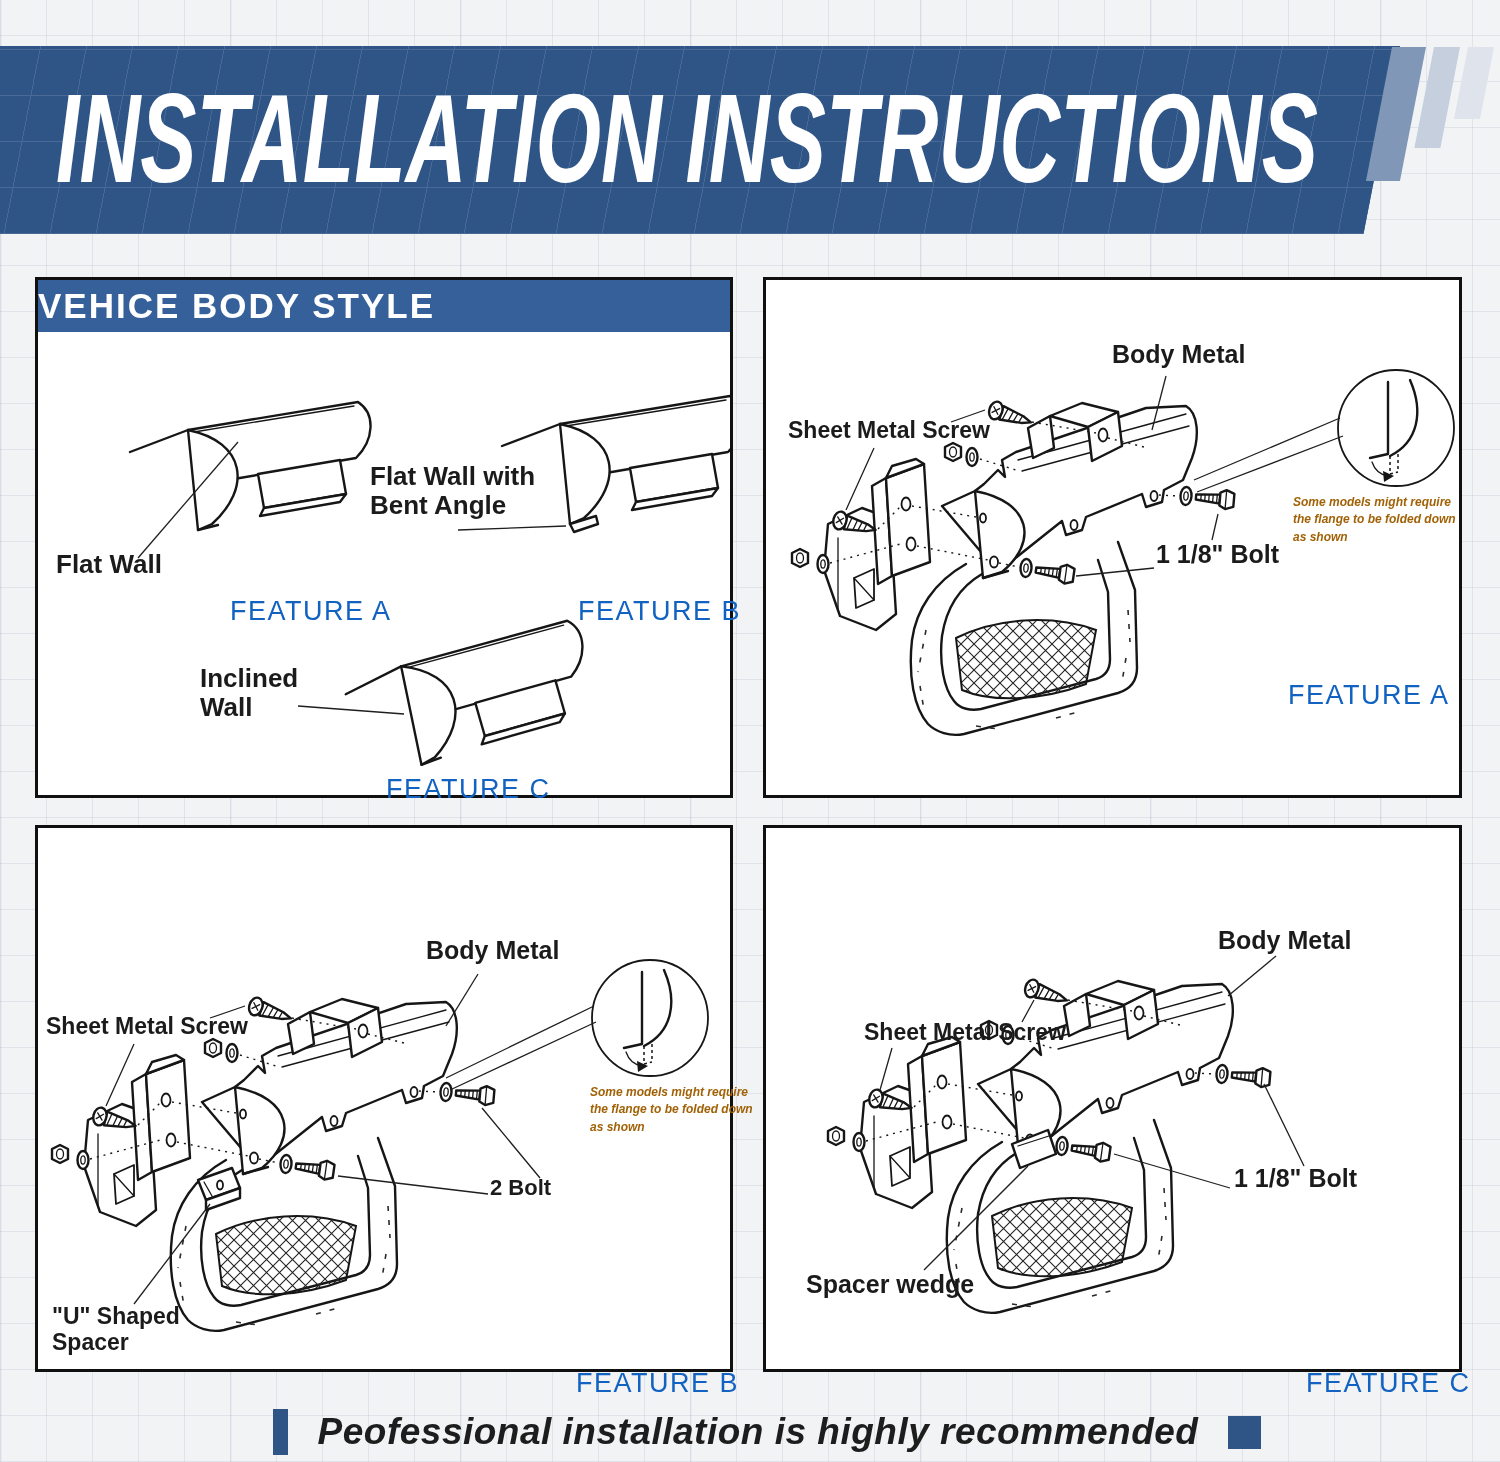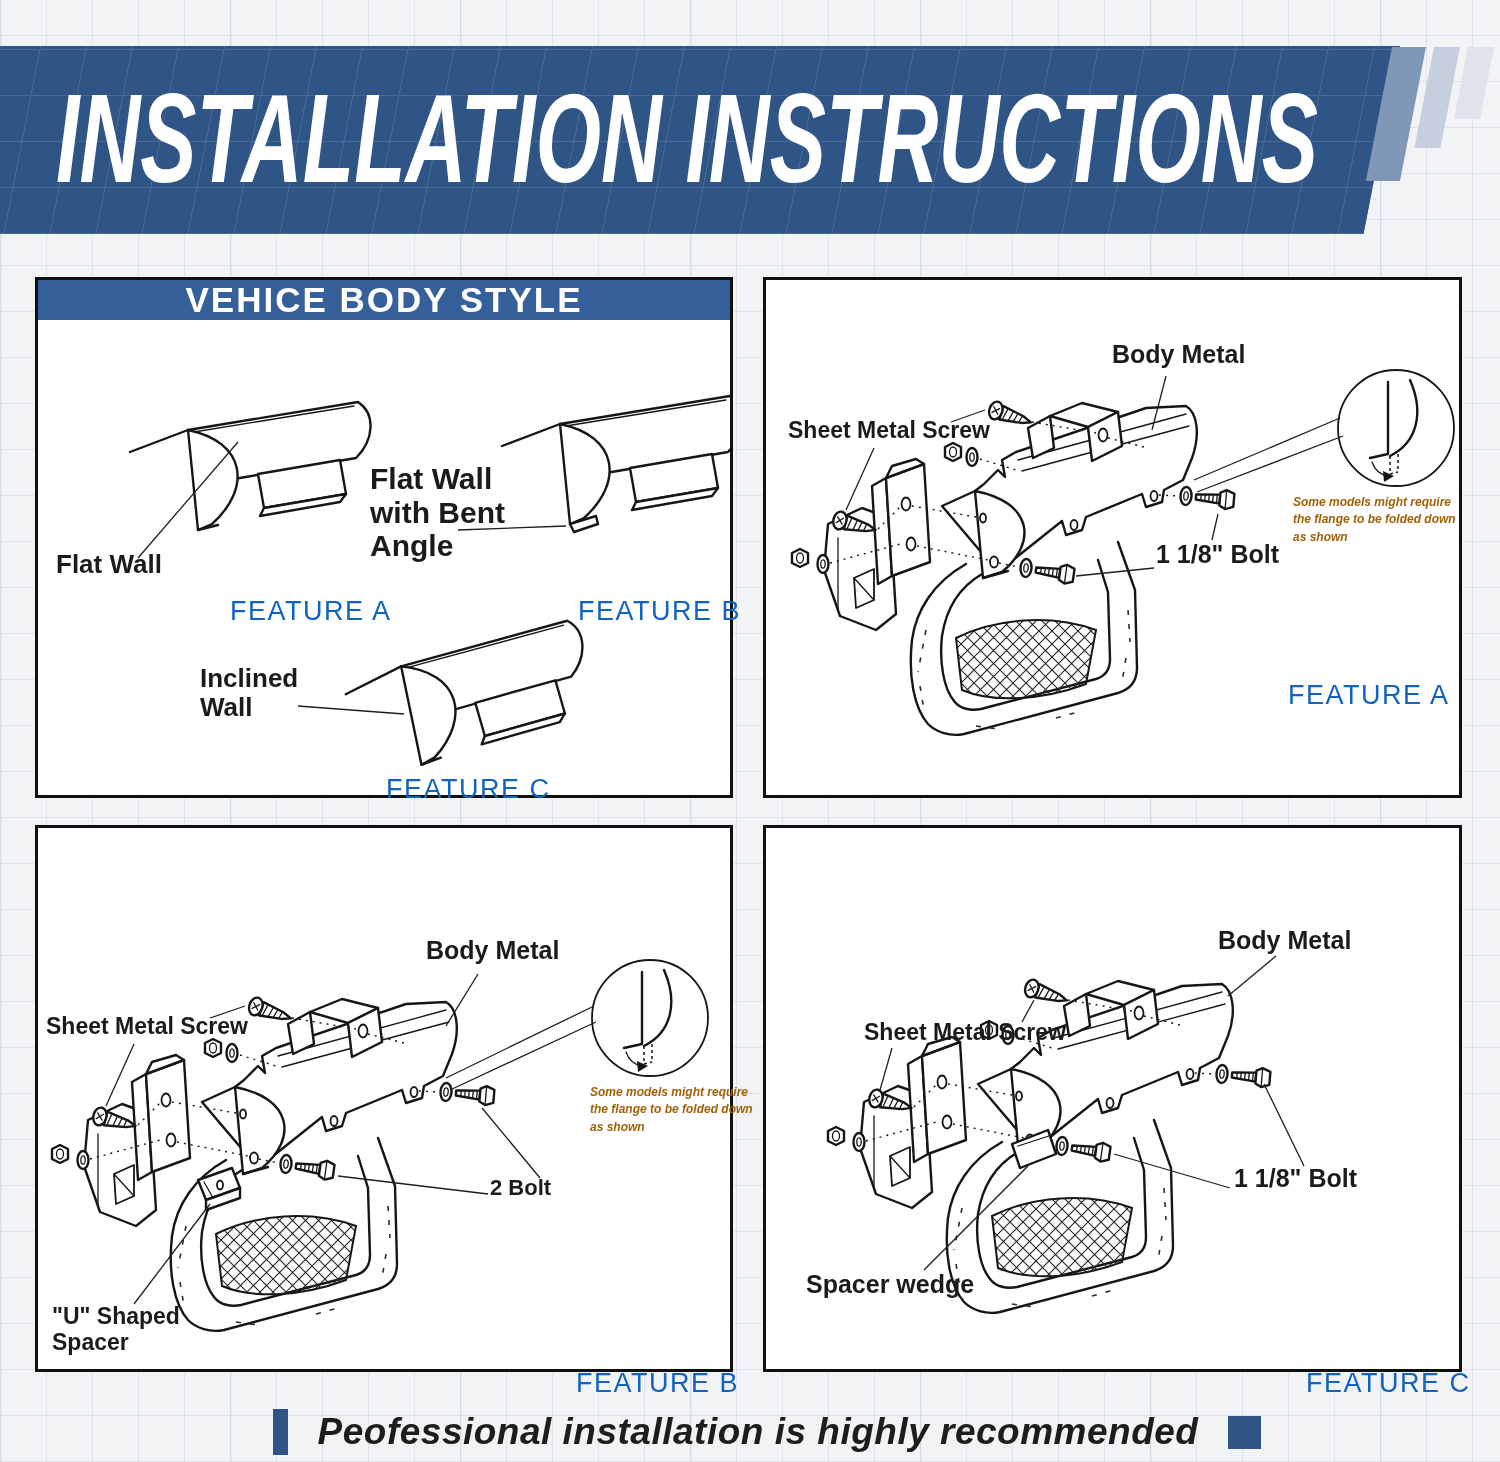--- a/index.html
+++ b/index.html
@@ -30,22 +30,22 @@
   .accent.a3{left:1468px;top:47px;width:26px;height:72px;background:#DFE3EB;}
   .banner-text{position:absolute;left:48px;top:78px;width:1290px;height:134px;}
   
   .panel{position:absolute;background:#fff;border:3px solid #101010;box-sizing:border-box;}
   #panel-body-style{left:35px;top:277px;width:698px;height:521px;}
   #panel-feature-a {left:763px;top:277px;width:699px;height:521px;}
   #panel-feature-b {left:35px;top:825px;width:698px;height:547px;}
   #panel-feature-c {left:763px;top:825px;width:699px;height:547px;}
   .panel svg.draw{position:absolute;left:0;top:0;width:100%;height:100%;}
   .panel-strip{
-    position:absolute;left:0;top:0;right:0;height:40px;background:#35609A;
-    display:flex;align-items:center;justify-content:center;
+    position:absolute;left:0;top:0;right:0;height:52px;background:#35609A;
+    display:flex;align-items:center;justify-content:flex-start;
     color:#fff;font-weight:bold;font-size:35px;letter-spacing:2px;
   }
   
   .dlabel{position:absolute;font-weight:bold;color:#1b1b1b;line-height:1.12;white-space:nowrap;}
   .dlabel.wrap{white-space:normal;}
   .feature{position:absolute;font-weight:normal;color:#1262C2;font-size:27px;letter-spacing:1.5px;white-space:nowrap;}
   .note{
     position:absolute;font-weight:bold;color:#a16207;font-size:12px;line-height:1.45;
     width:168px;white-space:normal;font-style:italic;
   }
@@ -196,21 +196,21 @@
         </g>
       </g>
     <path class="lead" d="M100,278 L200,162"></path>
     <path class="lead" d="M420,250 L528,246"></path>
     <path class="lead" d="M260,426 L366,434"></path>
   </svg>
   <div class="panel-strip">
     <span>VEHICE BODY STYLE</span>
   </div>
   <div class="dlabel" style="left:18px;top:270px;font-size:26px">Flat Wall</div>
-  <div class="dlabel wrap" style="left:332px;top:182px;font-size:30px;width:170px">Flat Wall with Bent Angle</div>
+  <div class="dlabel wrap" style="left:332px;top:182px;font-size:26px;width:170px">Flat Wall with Bent Angle</div>
   <div class="dlabel wrap" style="left:162px;top:384px;font-size:26px;width:112px">Inclined Wall</div>
   <div class="feature" style="left:192px;top:316px">FEATURE A</div>
   <div class="feature" style="left:540px;top:316px">FEATURE B</div>
   <div class="feature" style="left:348px;top:494px">FEATURE C</div>
 </div>
 
 <div class="panel" id="panel-feature-a">
   <svg class="draw" viewBox="0 0 693 515" preserveAspectRatio="none">
     <use href="#asm"></use>
     <use href="#detail" transform="translate(630,148)"></use>

